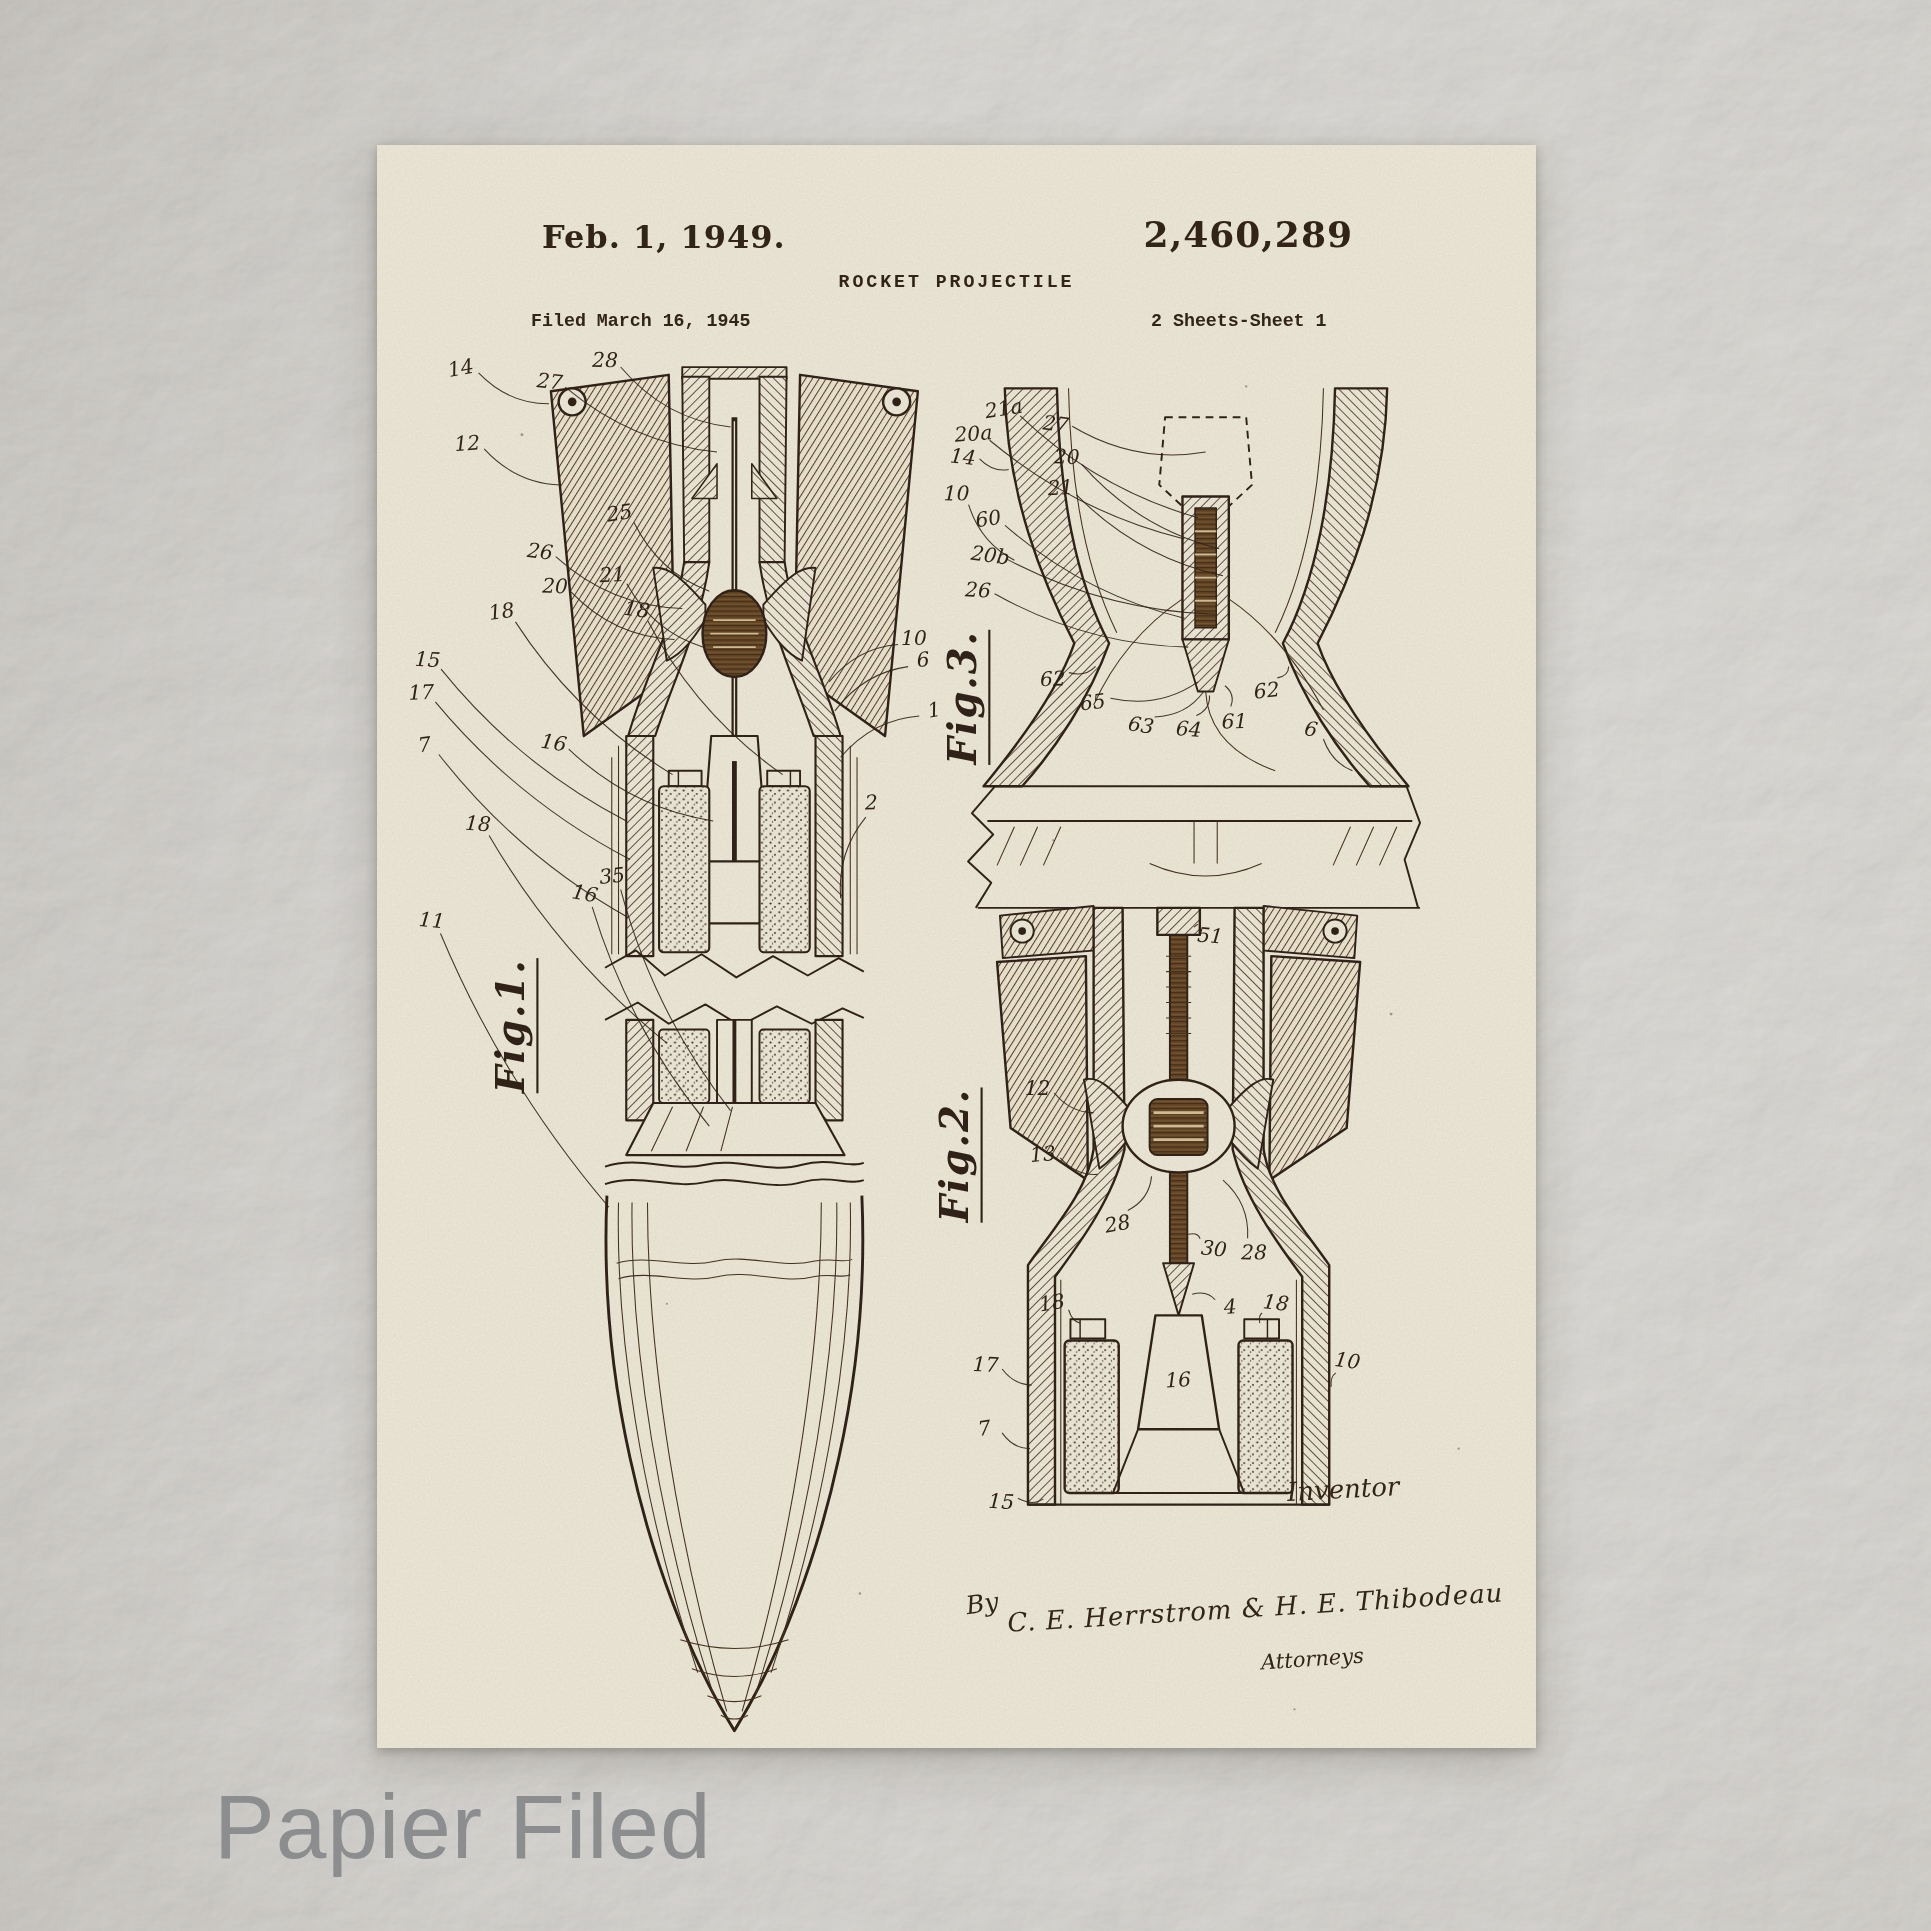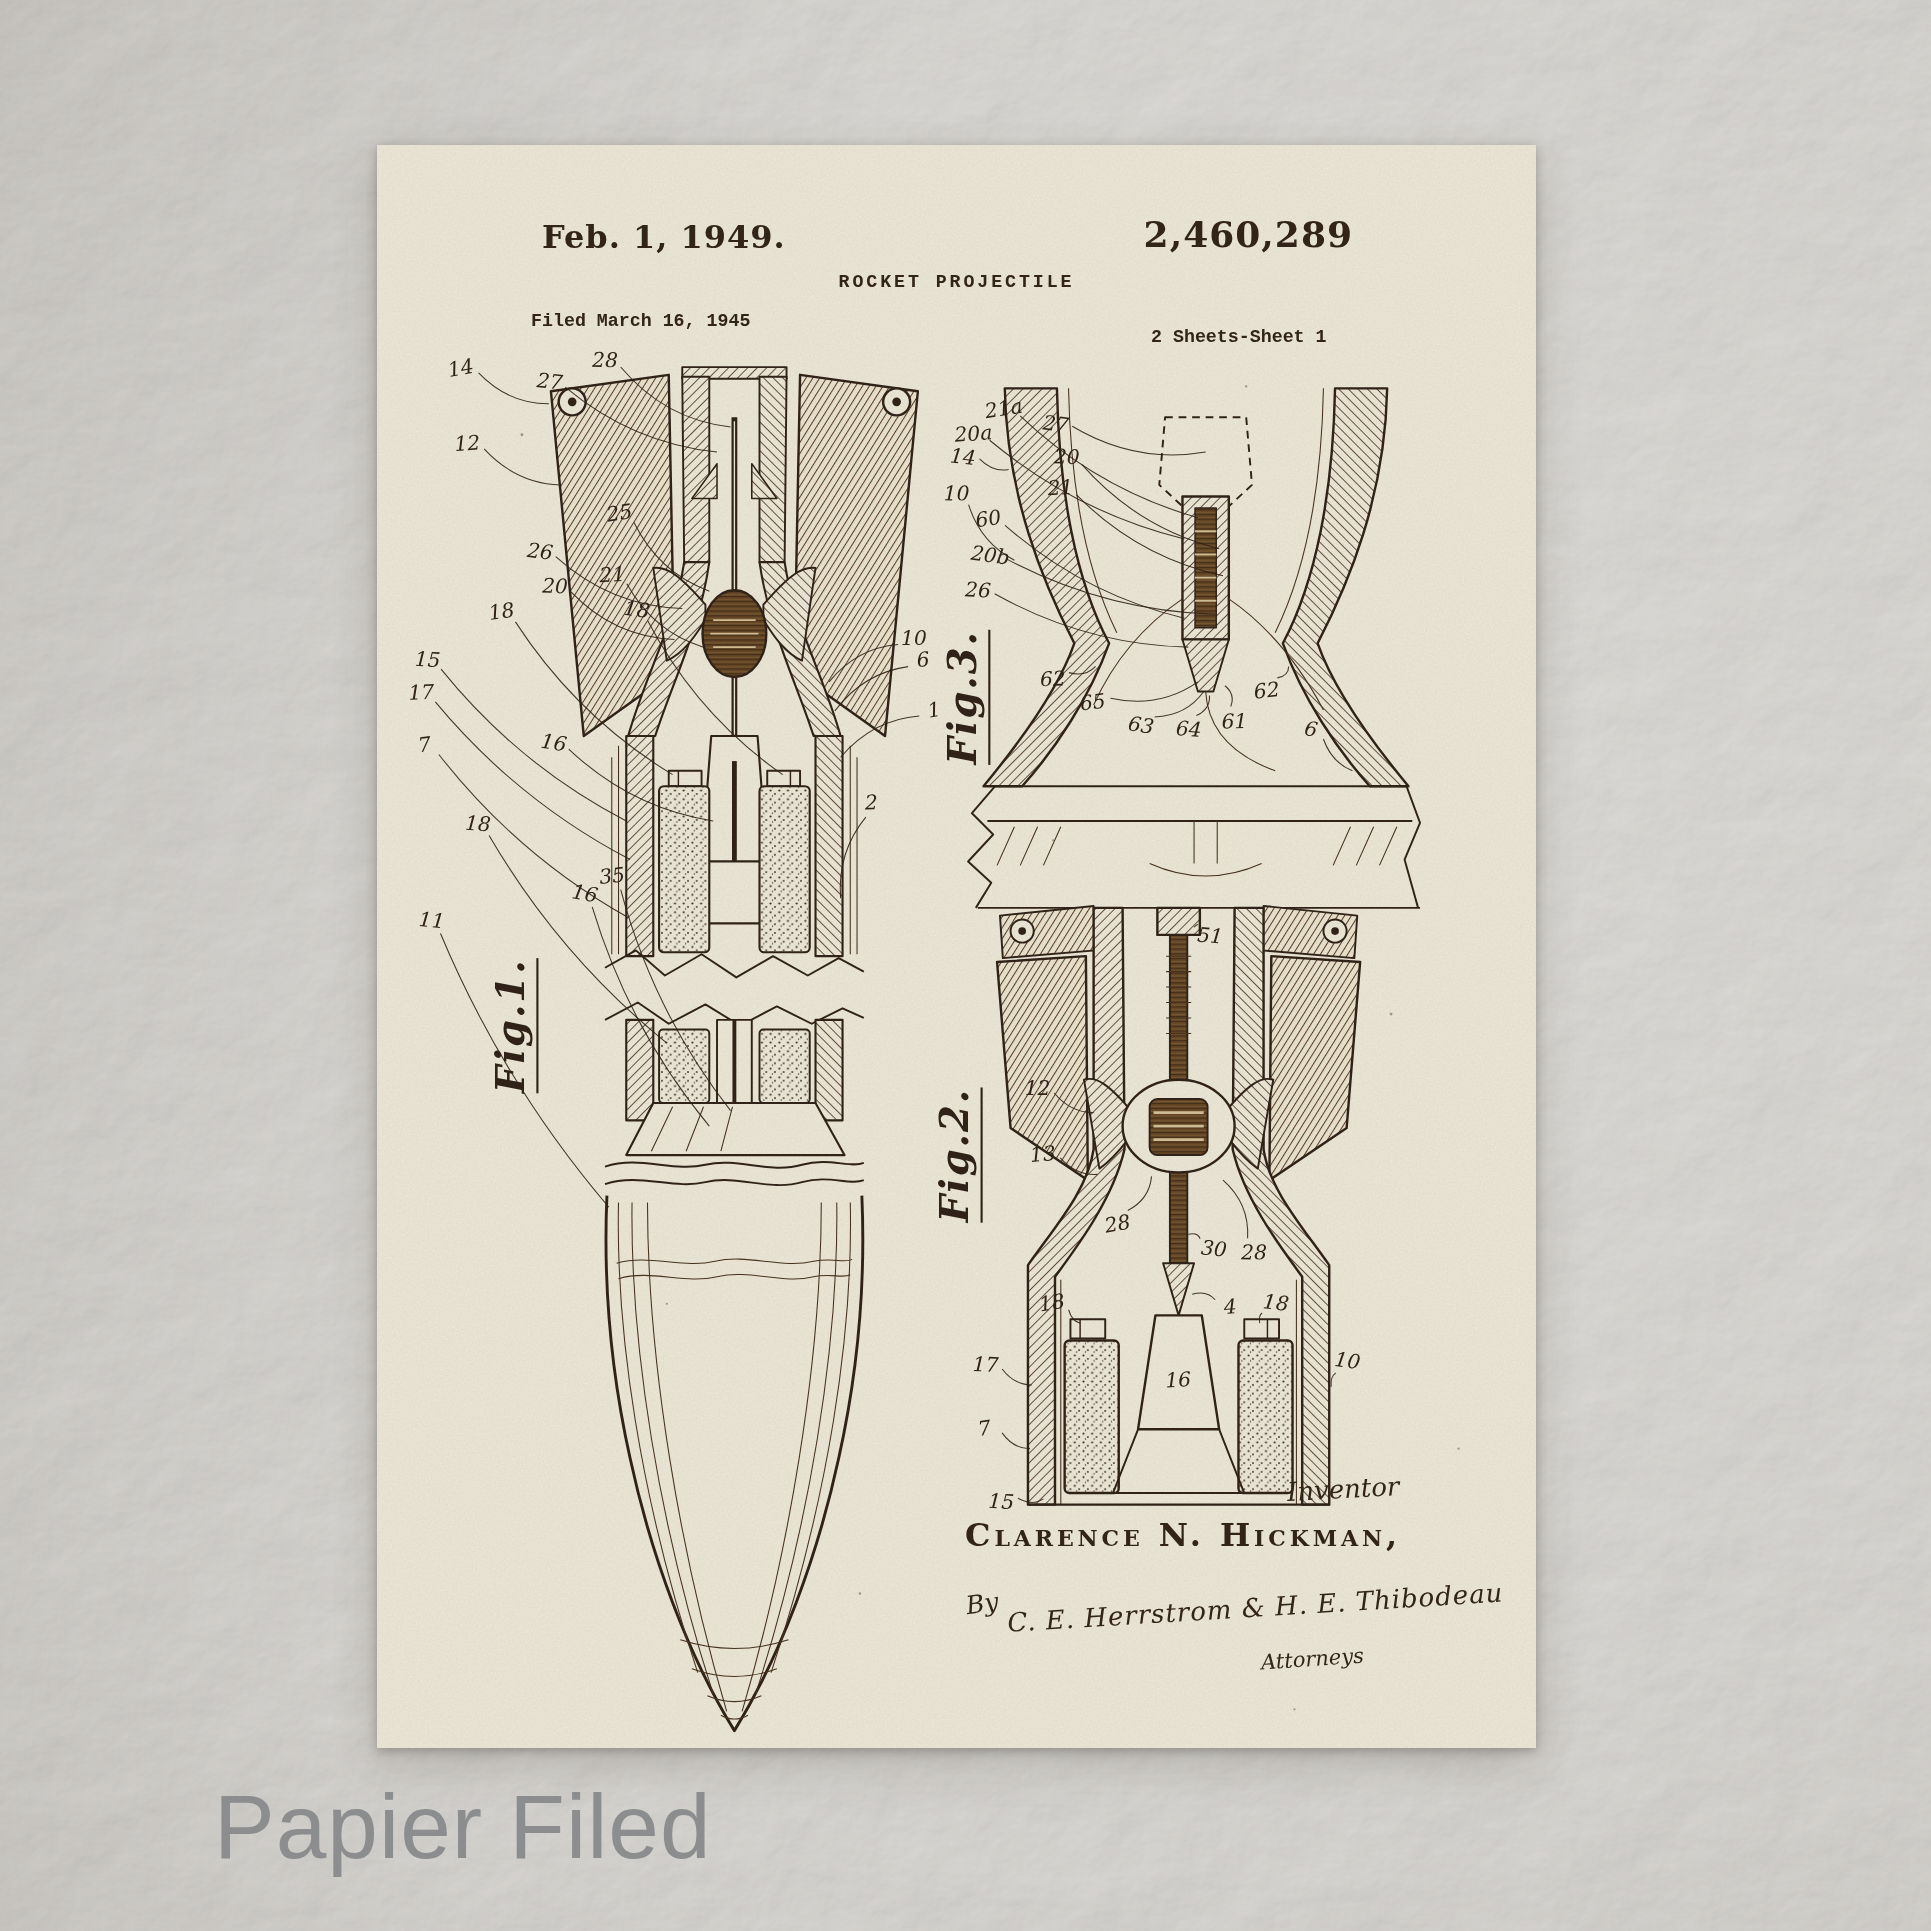--- a/index.html
+++ b/index.html
@@ -22,21 +22,21 @@
     background-image:radial-gradient(140% 120% at 50% 45%, rgba(0,0,0,0) 62%, rgba(115,95,65,.09) 100%);
     box-shadow:0 2.9px 9.7px rgba(60,55,45,.32), 0 15.4px 42px rgba(60,55,45,.20);}
   .drawing,.paper-tex{position:absolute;left:0;top:0}
   .paper-tex{pointer-events:none}
   .hdr,.sig{position:absolute;color:var(--ink);white-space:nowrap}
   .hdr-date  {left:165px;top:73px;font:700 32px "DejaVu Serif",serif;letter-spacing:1px}
   .hdr-name  {left:0;top:81px;width:100%;text-align:center;font:700 28px "DejaVu Serif",serif;letter-spacing:1.9px}
   .hdr-number{right:183px;top:68px;font:700 36px "DejaVu Serif",serif;letter-spacing:1px}
   .hdr-title {left:0;top:127px;width:100%;text-align:center;font:700 18.3px "Liberation Mono",monospace;letter-spacing:2.9px}
   .hdr-filed {left:154px;top:166px;font:700 18.3px "Liberation Mono",monospace}
-  .hdr-sheet {left:774px;top:182px;font:700 18.3px "Liberation Mono",monospace}
+  .hdr-sheet {left:774px;top:166px;font:700 18.3px "Liberation Mono",monospace}
   .sig-inventor {left:910px;top:1329px;font:italic 400 26px "DejaVu Serif",serif;transform:rotate(-3deg)}
   .sig-name {left:579px;top:1371px;width:454px;text-align:center;
              font:700 32px "DejaVu Serif",serif;font-variant:small-caps;letter-spacing:3.9px;white-space:nowrap}
   .sig-by {left:589px;top:1444px;font:italic 400 25px "DejaVu Serif",serif;transform:rotate(-8deg)}
   .sig-att-names {left:630px;top:1450px;width:421px;text-align:center;
              font:italic 400 26px "DejaVu Serif",serif;transform:rotate(-3.5deg);letter-spacing:1px}
   .sig-attorneys {left:884px;top:1502px;font:italic 400 21px "DejaVu Serif",serif;transform:rotate(-4deg)}
   .watermark{position:absolute;left:214px;top:1775px;color:var(--watermark);
              font:400 91px "Liberation Sans",sans-serif;letter-spacing:1px}
   
@@ -368,21 +368,20 @@
       <rect width="1200" height="1660" filter="url(#grain)" opacity="0.07"></rect>
     </svg>
 
     <div class="hdr hdr-date">Feb. 1, 1949.</div>
     <div class="hdr hdr-number">2,460,289</div>
     <div class="hdr hdr-title">ROCKET PROJECTILE</div>
     <div class="hdr hdr-filed">Filed March 16, 1945</div>
     <div class="hdr hdr-sheet">2 Sheets-Sheet 1</div>
 
     <div class="sig sig-inventor">Inventor</div>
-    <div class="sig sig-name">Clarence N. Hickman,</div>
     <div class="sig sig-by">By</div>
     <div class="sig sig-att-names">C. E. Herrstrom &amp; H. E. Thibodeau</div>
     <div class="sig sig-attorneys">Attorneys</div>
   </div>
 
   <div class="watermark">Papier Filed</div>
 </div>
 
 
 </body></html>

